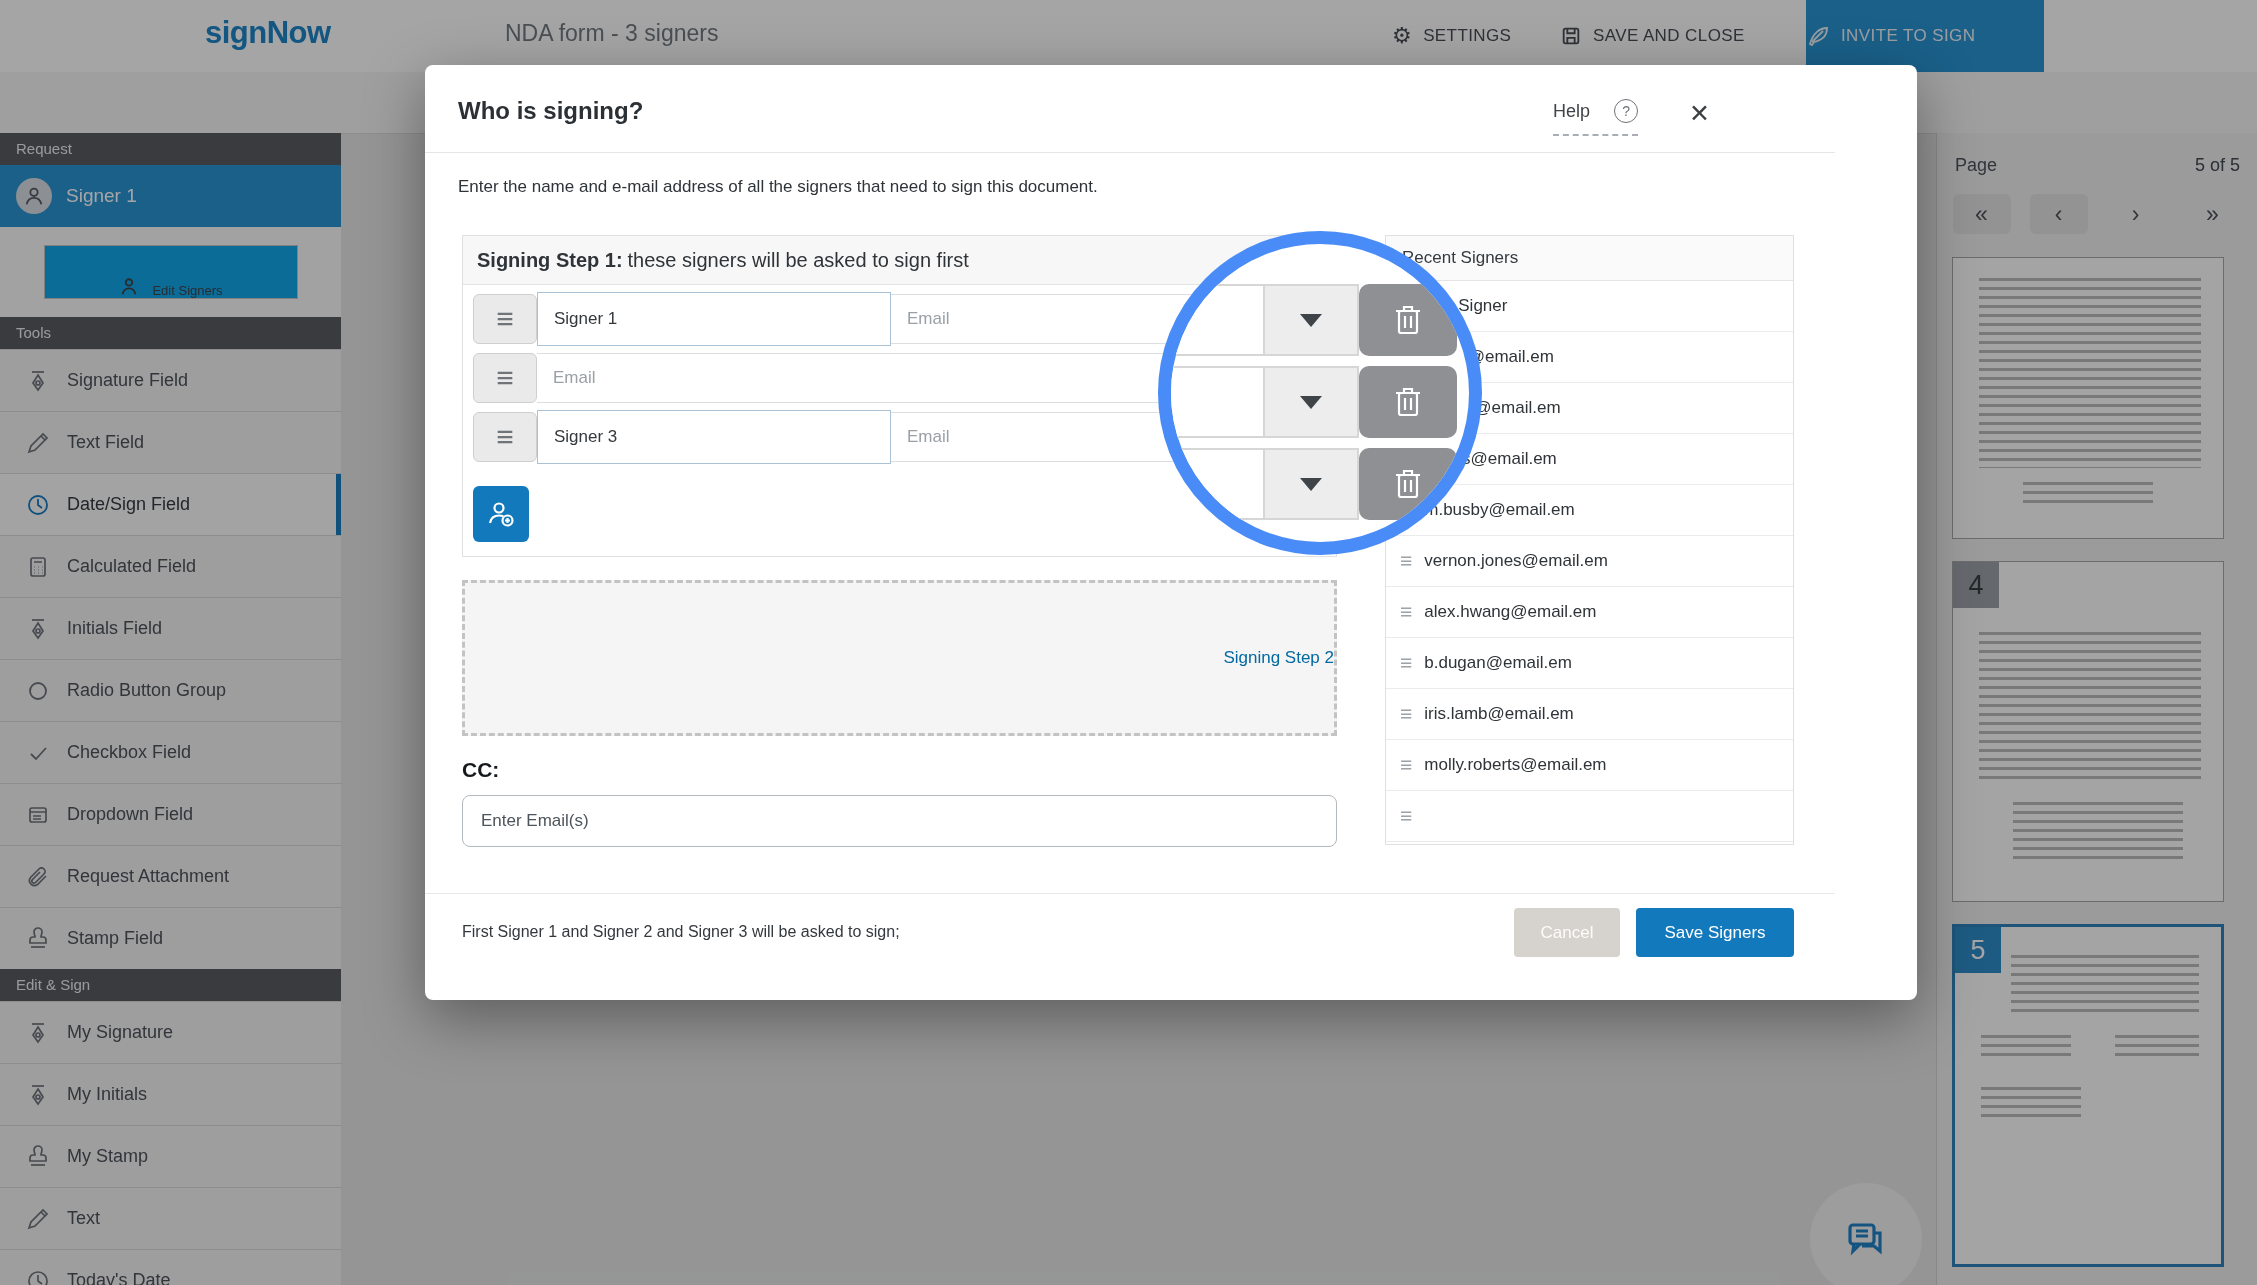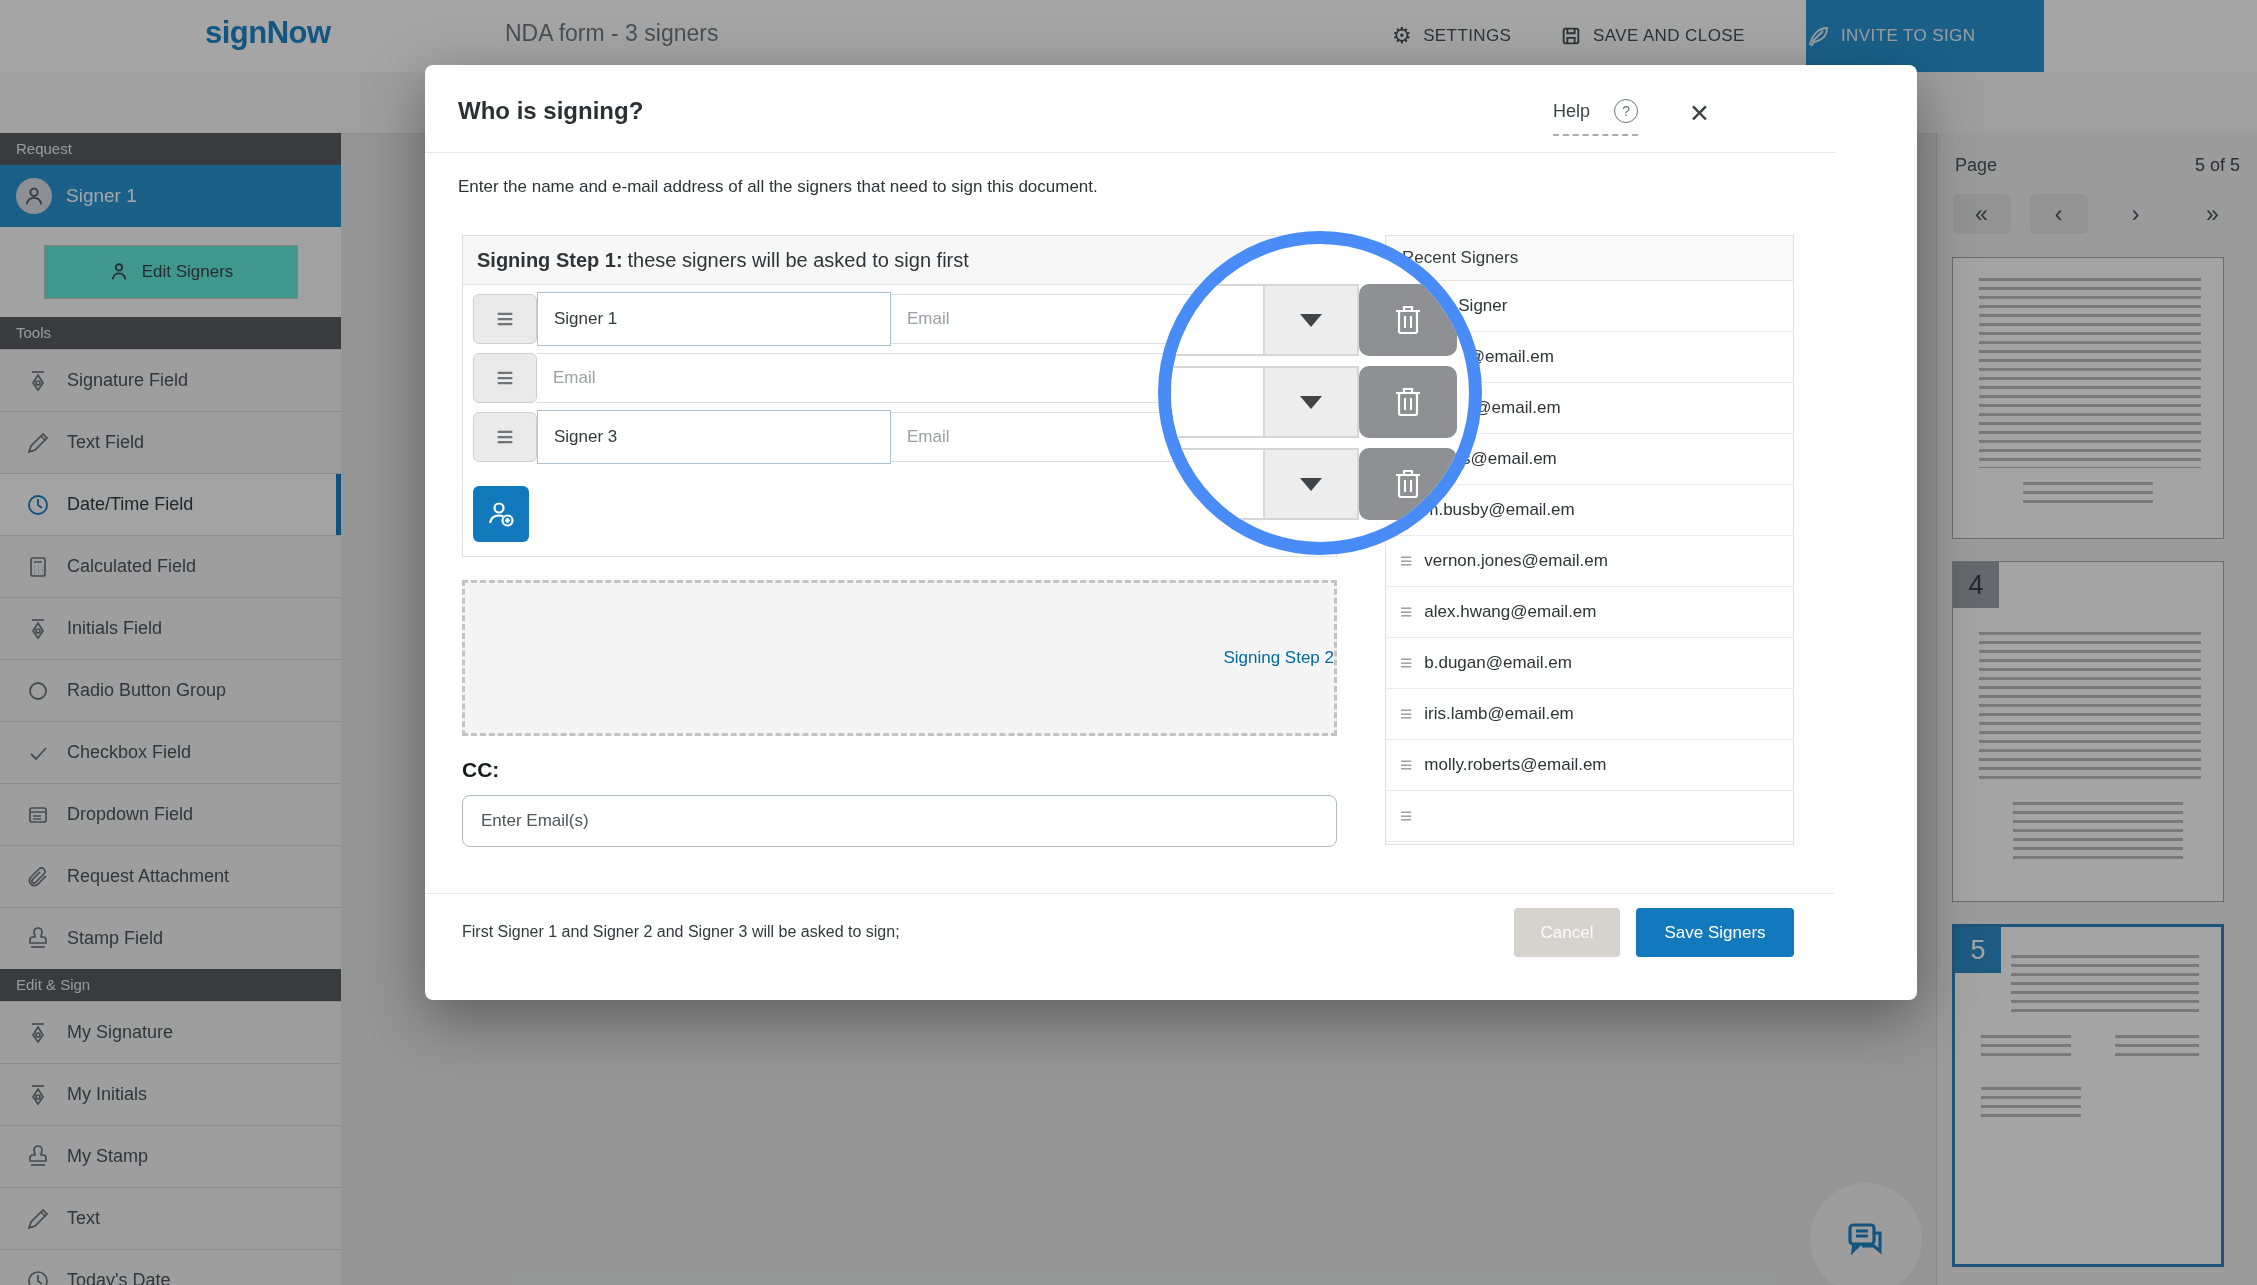--- a/index.html
+++ b/index.html
@@ -20,22 +20,22 @@
           display:flex;align-items:center;justify-content:center;background:#f2f2f2}
   .dis-icon{left:2146px;top:88px;opacity:.45}
   .stack-icon{left:2212px;top:82px}
 
   .sidebar{left:0;top:133px;width:341px;height:1152px;background:#f0f0f0;z-index:1;overflow:hidden}
   .sec-hdr{height:32px;background:#54585c;color:#edeef0;font-size:15px;line-height:32px;padding-left:16px}
   .signer-row{height:62px;background:#2492d2;color:#fff;display:flex;align-items:center;gap:14px;
               padding-left:16px;font-size:19px}
   .avatar{width:36px;height:36px;border-radius:50%;background:#d8dde1;display:flex;align-items:center;justify-content:center}
   .editzone{height:90px;background:#fbfbfb;display:flex;align-items:center;justify-content:center}
-  .editbtn{width:252px;height:52px;border:1px solid #c6c6c6;background:#5eead4;display:flex;align-items:center;
-           justify-content:center;gap:12px;font-size:17px;color:#3a3f44}
+  .editbtn{width:252px;height:52px;border:1px solid #c6c6c6;background:#0ea5e9;display:flex;align-items:flex-end;
+           justify-content:center;gap:12px;font-size:13px;color:#3a3f44}
   .tool{height:61px;display:flex;align-items:center;gap:16px;padding-left:24px;font-size:18px;color:#4a4f54;
         border-top:1px solid #dadada;background:#f4f4f4;position:relative}
   .tool.active{background:#fcfcfc;color:#303539}
   .tool.active .bar{position:absolute;right:0;top:0;bottom:0;width:5px;background:#1379bd}
   .ticon{width:27px;display:flex;justify-content:center}
 
   .canvas{left:341px;top:133px;width:1595px;height:1152px;background:#e6e6e6}
 
   .rpanel{left:1936px;top:133px;width:321px;height:1152px;background:#efeff0;border-left:1px solid #d2d2d2;z-index:1}
   .pagelbl{left:18px;top:22px;font-size:18px;color:#4a5055}
@@ -213,21 +213,21 @@
     <span>Text Field</span>
   </div>
   <div class="tool active">
     <span class="bar"></span>
     <span class="ticon">
       <svg width="24" height="24" viewBox="0 0 24 24" fill="none" stroke="#1379bd" stroke-width="1.8">
         <circle cx="12" cy="12" r="9"></circle>
           <path d="M12 6v6l4 3"></path>
       </svg>
       </span>
-    <span>Date/Time Field</span>
+    <span>Date/Sign Field</span>
   </div>
   <div class="tool">
     <span class="ticon">
       <svg width="24" height="24" viewBox="0 0 24 24" fill="none" stroke="#6b7075" stroke-width="1.7">
         <rect x="5" y="3" width="14" height="18" rx="2"></rect>
           <path d="M8 7h8M8 12h.5M12 12h.5M16 12h.5M8 15h.5M12 15h.5M16 15h.5M8 18h.5M12 18h.5M16 18h.5"></path>
       </svg>
       </span>
     <span>Calculated Field</span>
   </div>

